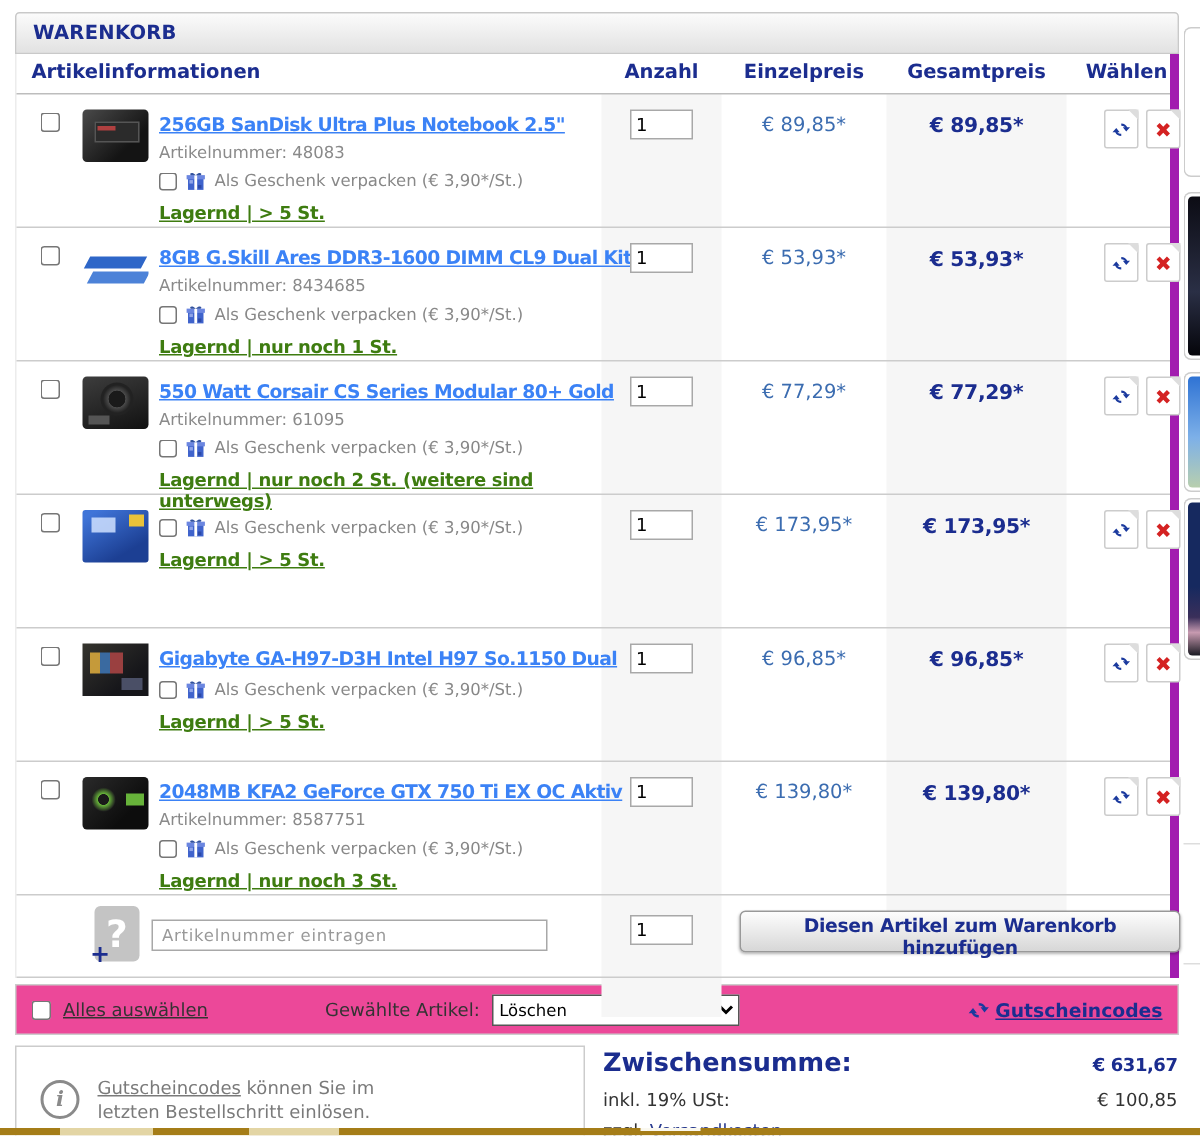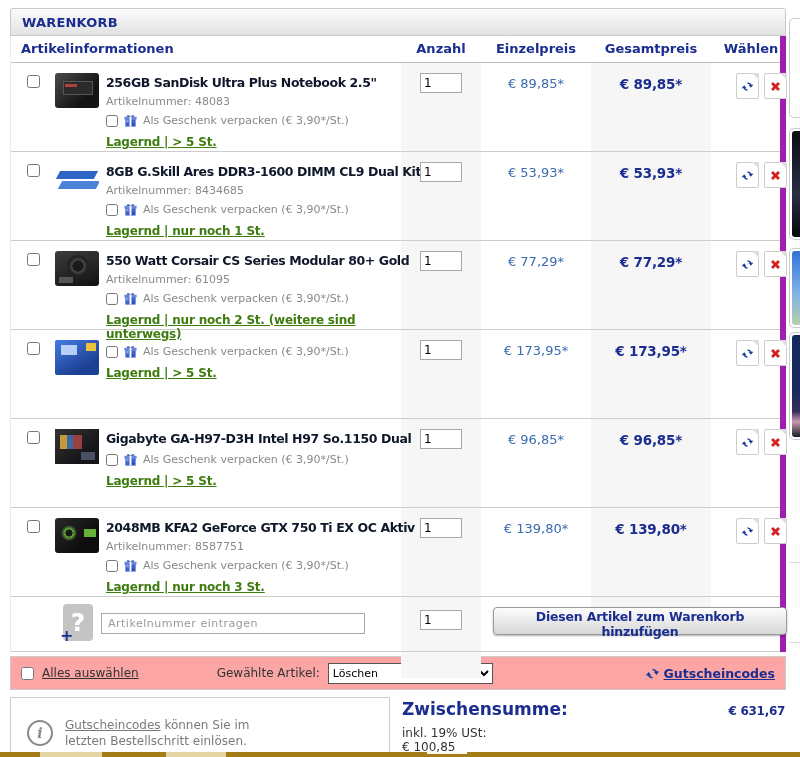--- a/index.html
+++ b/index.html
@@ -44,21 +44,21 @@
   .thumb-cpu::before{content:"";position:absolute;left:6px;top:5px;width:16px;height:10px;background:#cfe0ff;opacity:.85;}
   .thumb-cpu::after{content:"";position:absolute;right:3px;top:3px;width:10px;height:8px;background:#e8c23a;}
   .thumb-mobo{background:linear-gradient(140deg,#35342e,#16161a 70%);position:relative;}
   .thumb-mobo::before{content:"";position:absolute;left:5px;top:6px;width:22px;height:14px;background:linear-gradient(90deg,#c59a3a 30%,#3a6aa0 30% 60%,#9a4040 60%);}
   .thumb-mobo::after{content:"";position:absolute;right:4px;bottom:4px;width:14px;height:8px;background:#4a4f66;}
   .thumb-gpu{background:linear-gradient(135deg,#2a2a2a,#0d0d0d 70%);border-radius:3px;position:relative;}
   .thumb-gpu::before{content:"";position:absolute;left:6px;top:7px;width:16px;height:16px;border-radius:50%;background:radial-gradient(circle,#1a1a1a 30%,#67b33a 34%,#1f1f1f 70%);}
   .thumb-gpu::after{content:"";position:absolute;right:3px;top:11px;width:12px;height:8px;background:#67b33a;}
 
   .info{position:absolute;left:95px;top:9px;width:310px;z-index:1;}
-  .p-title{display:inline-block;font-size:12.5px;font-weight:bold;color:#0f172a;
+  .p-title{display:inline-block;font-size:12.5px;font-weight:bold;color:#3b82f6;text-decoration:underline;
            letter-spacing:-.4px;white-space:nowrap;cursor:pointer;}
   .p-sku{font-size:11px;color:#8a8a8a;margin-top:4px;}
   .gift-row{display:flex;align-items:center;gap:5px;margin-top:5px;color:#888;font-size:11px;}
   .gift-row input{width:12px;height:12px;}
   .gift-icon{width:15px;height:15px;display:inline-block;}
   .p-stock{display:inline-block;margin-top:7px;font-size:12px;font-weight:bold;color:#3e7c10;
            text-decoration:underline;letter-spacing:-.2px;cursor:pointer;}
 
   .qty-cell{position:absolute;left:390px;width:80px;top:9px;text-align:center;z-index:1;}
   .qty-input{width:34px;height:16px;border:1px solid #a8a8a8;font-size:12px;padding:1px 3px;
@@ -82,21 +82,21 @@
   .add-input{position:absolute;left:90px;top:16px;width:250px;height:17px;border:1px solid #a8a8a8;
              font-size:11px;color:#555;padding:1px 6px;font-family:inherit;}
   .add-input::placeholder{color:#999;letter-spacing:.5px;}
   .add-qty{position:absolute;left:390px;width:80px;top:12px;text-align:center;}
   .add-btn{position:absolute;left:482px;top:10px;width:294px;height:28px;
            background:linear-gradient(#fdfdfd,#d7d7d7);border:1px solid #999;border-radius:4px;
            color:#1b2d8f;font-weight:bold;font-size:12.5px;font-family:inherit;letter-spacing:-.2px;
            box-shadow:0 1px 2px rgba(0,0,0,.3);cursor:pointer;}
 
   
-  .actions{margin-top:4px;height:32px;background:#fca5a5;border:1px solid #ccc;display:flex;
+  .actions{margin-top:4px;height:32px;background:#ec4899;border:1px solid #ccc;display:flex;
            align-items:center;padding:0 10px;font-size:12px;}
   .link-plain{color:#333;text-decoration:underline;cursor:pointer;}
   .sel-label{margin-left:78px;color:#333;}
   .action-select{margin-left:8px;width:165px;height:21px;font-size:11px;font-family:inherit;
                  border:1px solid #555;background:#fff;}
   .refresh-link{margin-left:auto;display:flex;align-items:center;gap:4px;color:#1b2d8f;
                 font-weight:bold;text-decoration:underline;font-size:12.5px;cursor:pointer;}
 
   
   .summary-wrap{position:relative;margin-top:7px;height:70px;}
@@ -104,21 +104,21 @@
            box-sizing:border-box;display:flex;align-items:center;padding:0 16px;gap:12px;}
   .info-icon{flex:none;width:22px;height:22px;border:2px solid #8a8a8a;border-radius:50%;color:#8a8a8a;
              display:flex;align-items:center;justify-content:center;
              font-family:"DejaVu Serif","Liberation Serif",serif;font-style:italic;font-weight:bold;font-size:14px;}
   .voucher-text{width:210px;font-size:12px;color:#7a7a7a;line-height:16px;}
   .voucher-text .link-plain{color:#7a7a7a;}
   .sums{position:absolute;left:392px;right:1px;top:2px;}
   .sum-line1{display:flex;justify-content:space-between;align-items:baseline;color:#1b2d8f;font-weight:bold;}
   .sum-line1 .lbl{font-size:17px;}
   .sum-line1 .val{font-size:12px;letter-spacing:-.3px;}
-  .sum-line2{display:flex;justify-content:space-between;margin-top:7px;font-size:12px;color:#333;flex-direction:column;}
+  .sum-line2{display:flex;justify-content:space-between;margin-top:7px;font-size:12px;color:#333;}
   .sum-line3{margin-top:7px;font-size:12px;color:#333;}
   .ship-link{color:#2a3c8f;text-decoration:underline;cursor:pointer;}
 
   
   .sb{position:absolute;left:789px;width:11px;border:1px solid #ccc;border-right:none;
       border-radius:5px 0 0 5px;box-sizing:border-box;background:#fff;}
   .sb-fill{position:absolute;inset:2px 0 2px 2px;border-radius:3px 0 0 3px;}
   .sb1{top:18px;height:100px;}
   .sb2{top:128px;height:112px;} .sb2 .sb-fill{background:linear-gradient(180deg,#0c0c14,#2a2f45 60%,#05050a);}
   .sb3{top:248px;height:80px;}  .sb3 .sb-fill{background:linear-gradient(180deg,#2f73d4,#7db0e8 55%,#b8cfae);}

